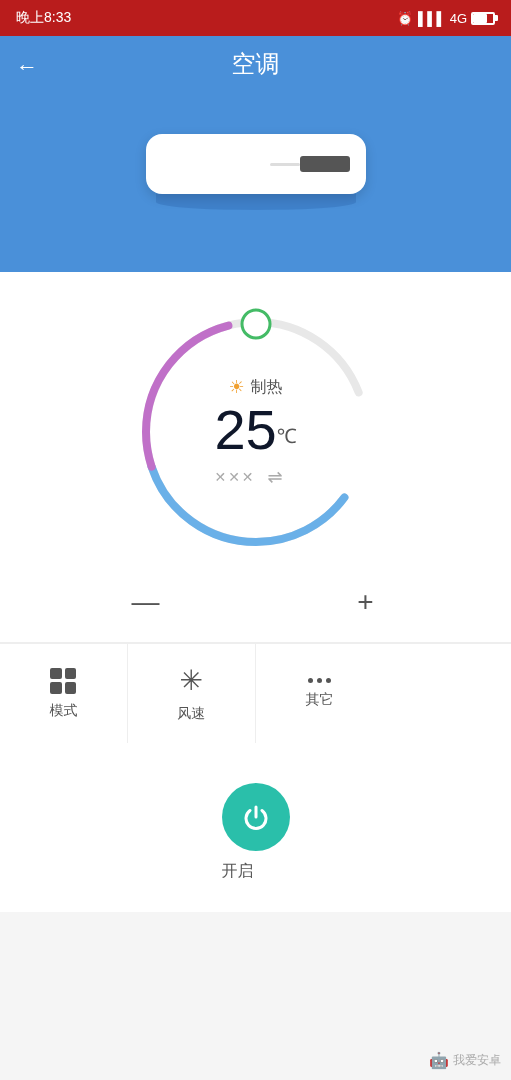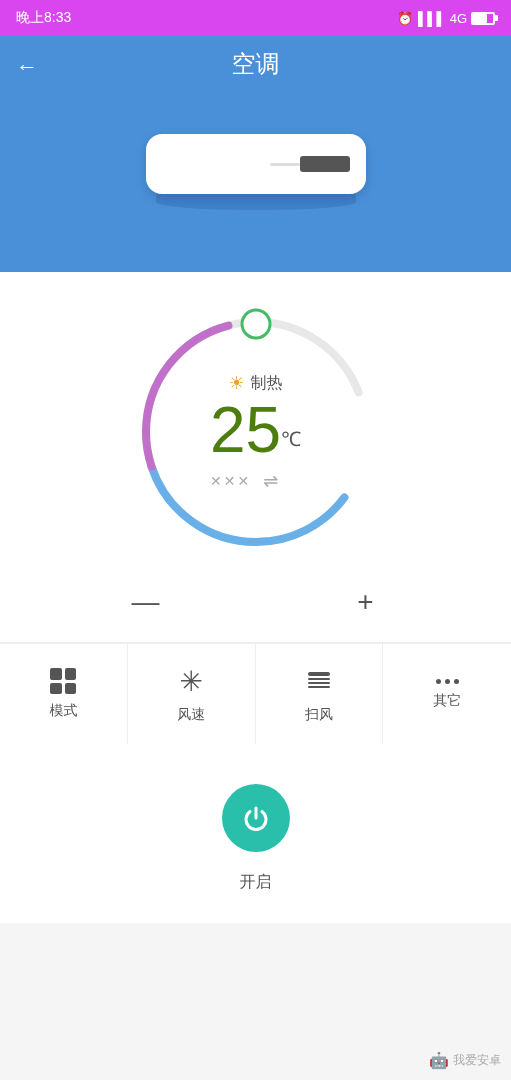--- a/index.html
+++ b/index.html
@@ -6,21 +6,21 @@
     body {
       width: 511px;
       min-height: 1080px;
       font-family: -apple-system, 'PingFang SC', 'Helvetica Neue', Arial, sans-serif;
       background: #f5f5f5;
       overflow-x: hidden;
     }
 
     
     .status-bar {
-      background: #d946ef;
+      background: #b91c1c;
       display: flex;
       justify-content: space-between;
       align-items: center;
       padding: 6px 16px;
       height: 36px;
     }
     .status-left {
       color: white;
       font-size: 14px;
       font-weight: 500;
@@ -172,23 +172,23 @@
       font-size: 16px;
       color: #555;
       margin-bottom: 4px;
       justify-content: center;
     }
     .sun-icon {
       color: #f0a030;
       font-size: 18px;
     }
     .temp-value {
-      font-size: 64px;
+      font-size: 56px;
       font-weight: 300;
-      color: #4d7c0f;
+      color: #0f172a;
       line-height: 1;
     }
     .temp-unit {
       font-size: 20px;
       color: #555;
       vertical-align: super;
       font-weight: 300;
     }
     .temp-info {
       display: flex;
@@ -259,22 +259,21 @@
     .power-section {
       background: white;
       display: flex;
       justify-content: space-around;
       padding: 30px 40px;
       margin-top: 10px;
     }
     .power-item {
       display: flex;
       flex-direction: column;
-      align-items: center;
-      gap: 20px;
+      gap: 10px;
       cursor: pointer;
     }
     .power-btn {
       width: 68px;
       height: 68px;
       border-radius: 50%;
       display: flex;
       align-items: center;
       justify-content: center;
       cursor: pointer;
@@ -417,31 +416,20 @@
         </div>
       </div>
       <span class="func-label">模式</span>
     </div>
 
     <div class="func-item">
       <div class="func-icon" style="font-size:28px;">✳</div>
       <span class="func-label">风速</span>
     </div>
 
-    <div class="func-item">
-      <div class="func-icon" style="font-size:24px;">
-        <svg width="28" height="28" viewBox="0 0 28 28" fill="none">
-          <rect x="3" y="8" width="22" height="4" rx="2" fill="#555"></rect>
-          <rect x="3" y="14" width="22" height="2" rx="1" fill="#555"></rect>
-          <rect x="3" y="18" width="22" height="2" rx="1" fill="#555"></rect>
-          <rect x="3" y="22" width="22" height="2" rx="1" fill="#555"></rect>
-        </svg>
-      </div>
-      <span class="func-label">扫风</span>
-    </div>
 
     <div class="func-item">
       <div class="func-icon">
         <div class="dots-icon">
           <div class="dot"></div>
           <div class="dot"></div>
           <div class="dot"></div>
         </div>
       </div>
       <span class="func-label">其它</span>

